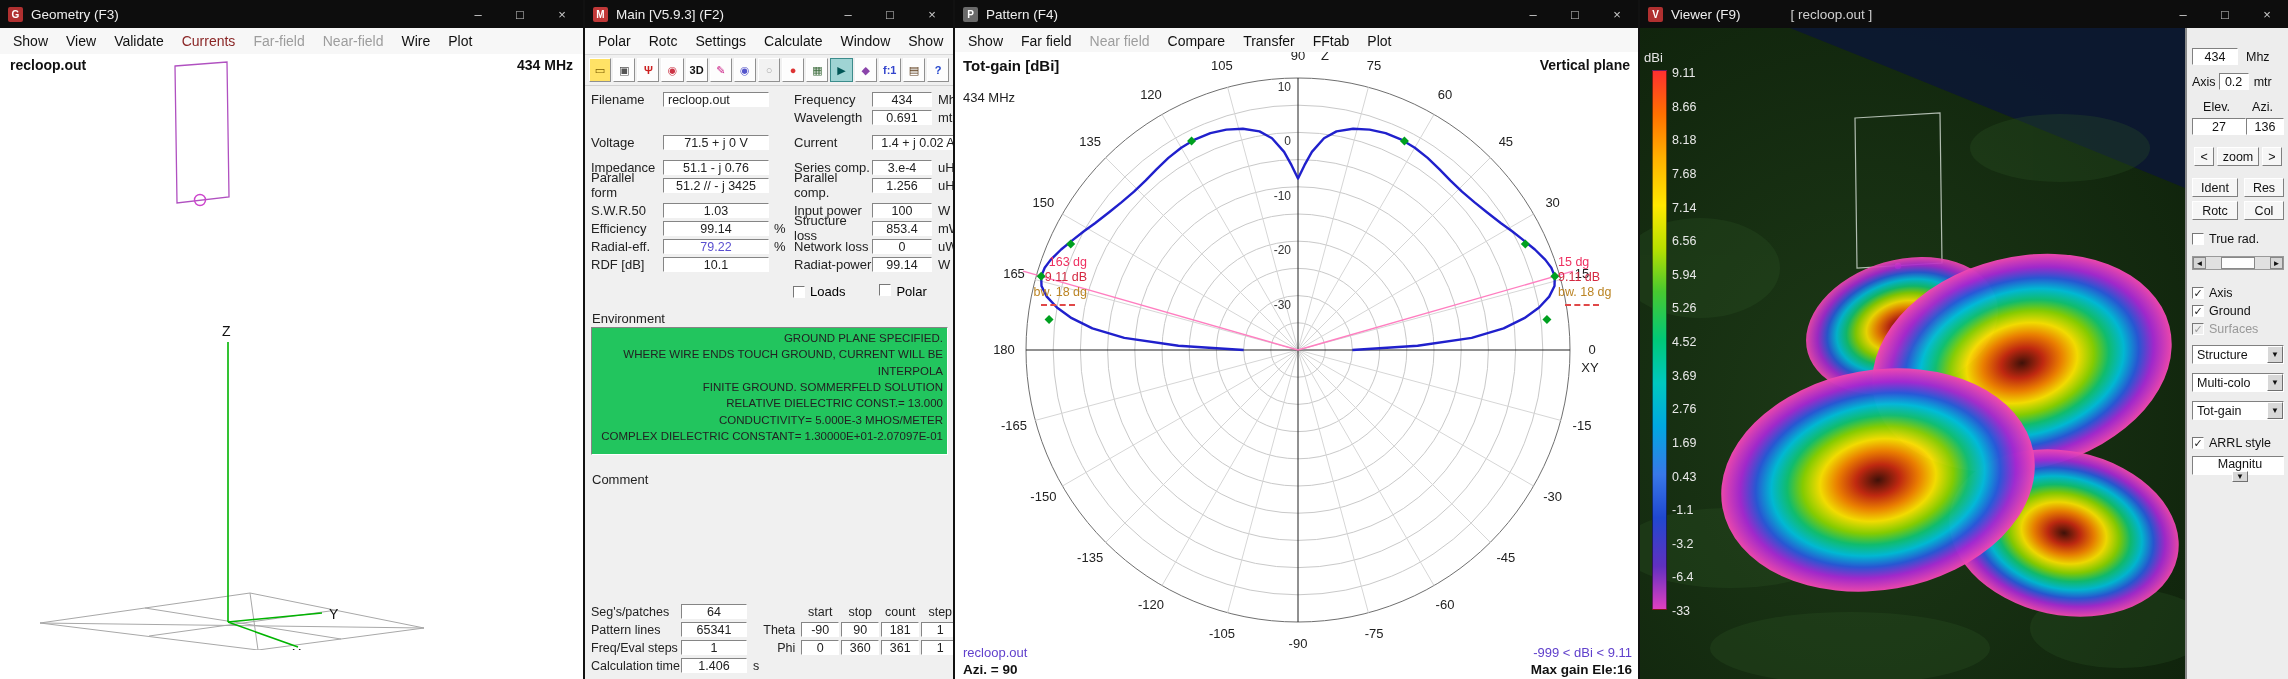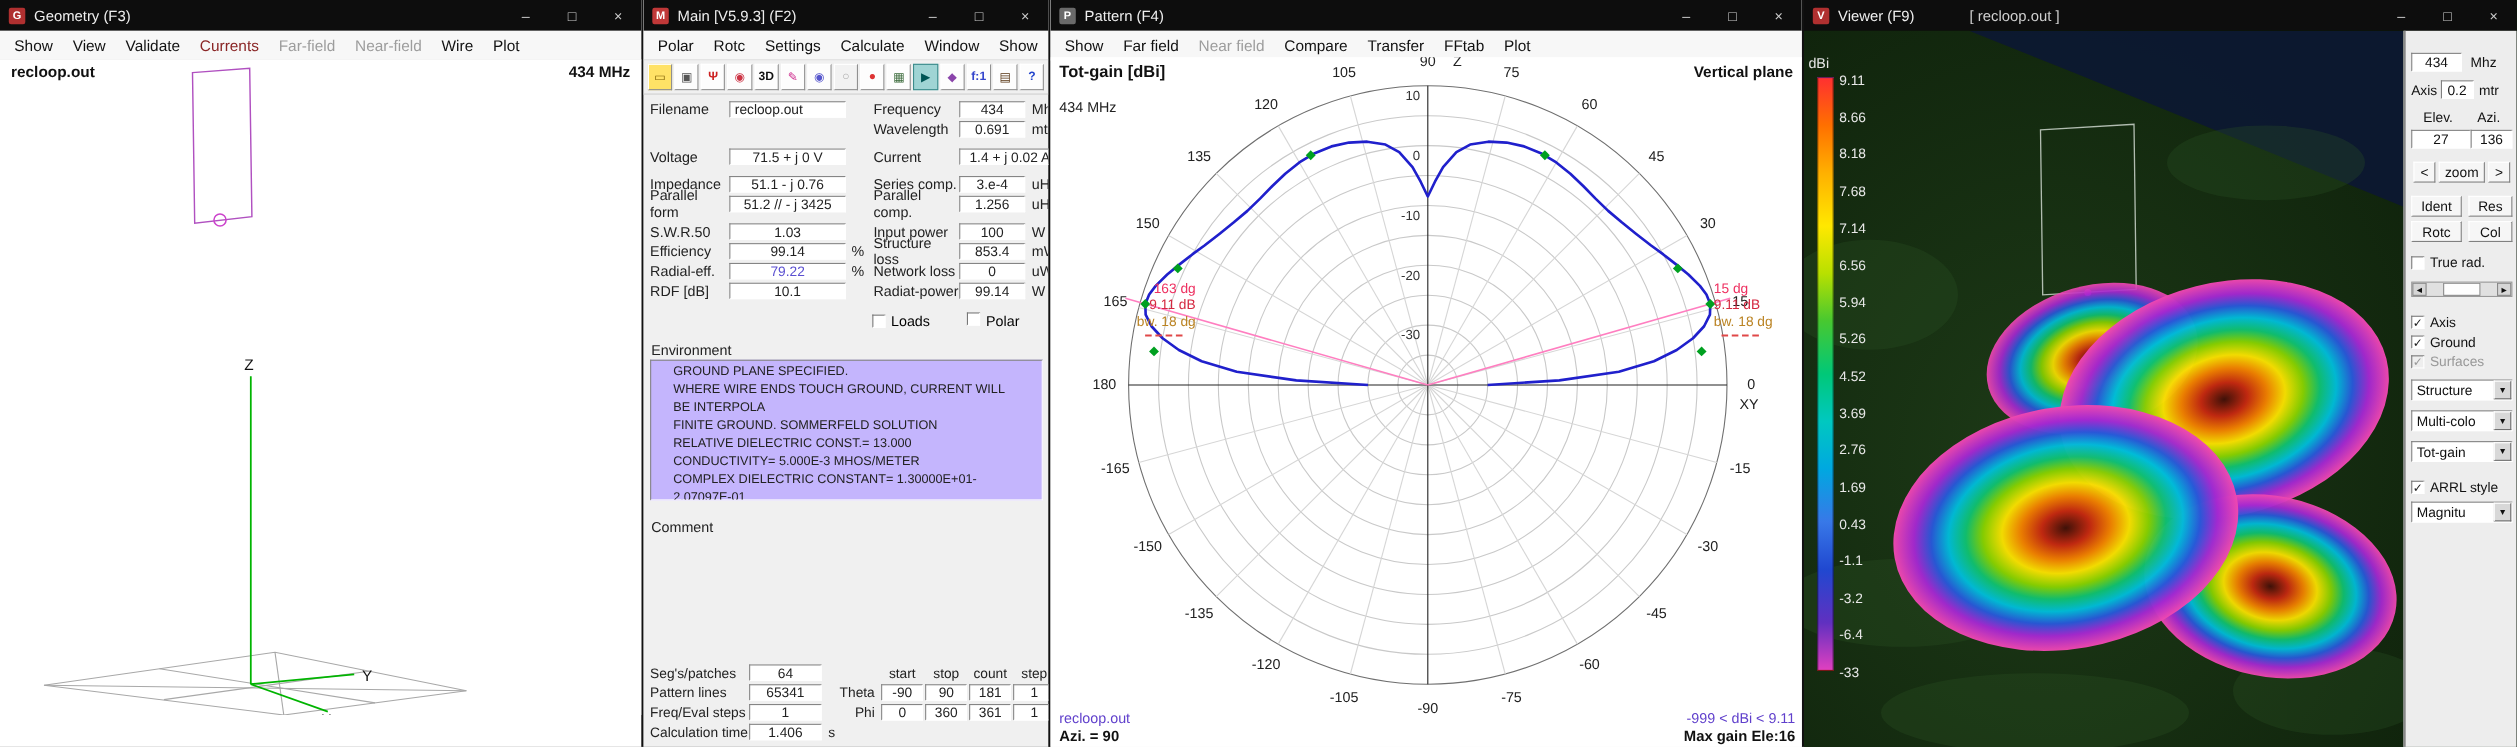--- a/index.html
+++ b/index.html
@@ -43,22 +43,22 @@
   .c-f2.wide{width:92px;}
   .c-un{width:28px;flex:0 0 auto;padding-left:6px;}
   .blue{color:#5a4fd0;}
   .leftal{text-align:left;padding-left:4px;}
   .cbrow{display:flex;gap:34px;margin:12px 0 0 208px;font-size:13px;align-items:center;}
   .cb{width:12px;height:12px;background:#fff;border:1px solid;border-color:#777 #fff #fff #777;display:inline-flex;
     align-items:center;justify-content:center;font-size:11px;font-weight:bold;color:#222;box-sizing:border-box;flex:0 0 auto;}
   .cb.gray{color:#999;background:#eee;}
   .cblab{margin-left:5px;}
   .seclabel{margin:12px 0 1px 7px;font-size:13px;color:#222;width:120px;border-bottom:0;}
-  .envbox{margin:1px 5px 0 6px;background:#c4b5fd;border:1px solid;border-color:#858585 #fff #fff #858585;height:122px;
-    font-size:11.5px;line-height:1.42;padding:2px 20px;color:#222;overflow:hidden;white-space:pre-line;}
+  .envbox{margin:1px 5px 0 6px;background:#22c55e;border:1px solid;border-color:#858585 #fff #fff #858585;height:122px;
+    font-size:11.5px;line-height:1.42;padding:2px 4px;color:#222;overflow:hidden;white-space:pre-line;text-align:right;}
   .cmtbox{margin:1px 5px 0 6px;background:#fff;border:1px solid;border-color:#858585 #fff #fff #858585;height:158px;
     font-size:12.5px;line-height:1.4;padding:2px 5px;color:#222;overflow:hidden;white-space:pre-line;}
   .mbot{position:absolute;left:6px;right:4px;bottom:5px;display:flex;justify-content:space-between;font-size:12.5px;color:#222;}
   .mbl-row{display:flex;align-items:center;height:17px;margin-top:1px;}
   .mbl-l{width:90px;}
   .mbl-f{width:66px;}
   .mbl-u{padding-left:6px;}
   .sweep{margin-top:0;}
   .sw-row{display:flex;align-items:center;height:17px;margin-top:1px;}
   .sw-n{width:36px;text-align:right;padding-right:4px;}
@@ -593,20 +593,20 @@
           </div>
           <div class="vselect">
             <span>Tot-gain</span>
             <span class="vsel-arrow">▼</span>
           </div>
         </div>
       <div class="vp-row" style="margin-top:16px;">
         <span class="cb">✓</span>
         <span class="cblab">ARRL style</span>
       </div>
-      <div class="vselect" style="margin-top:6px;">
+      <div class="vselect" style="margin-top:6px;flex-direction:column;">
         <span>Magnitu</span>
         <span class="vsel-arrow">▼</span>
       </div>
 
     </div>
   </section>
 </div>
 
 </body></html>

